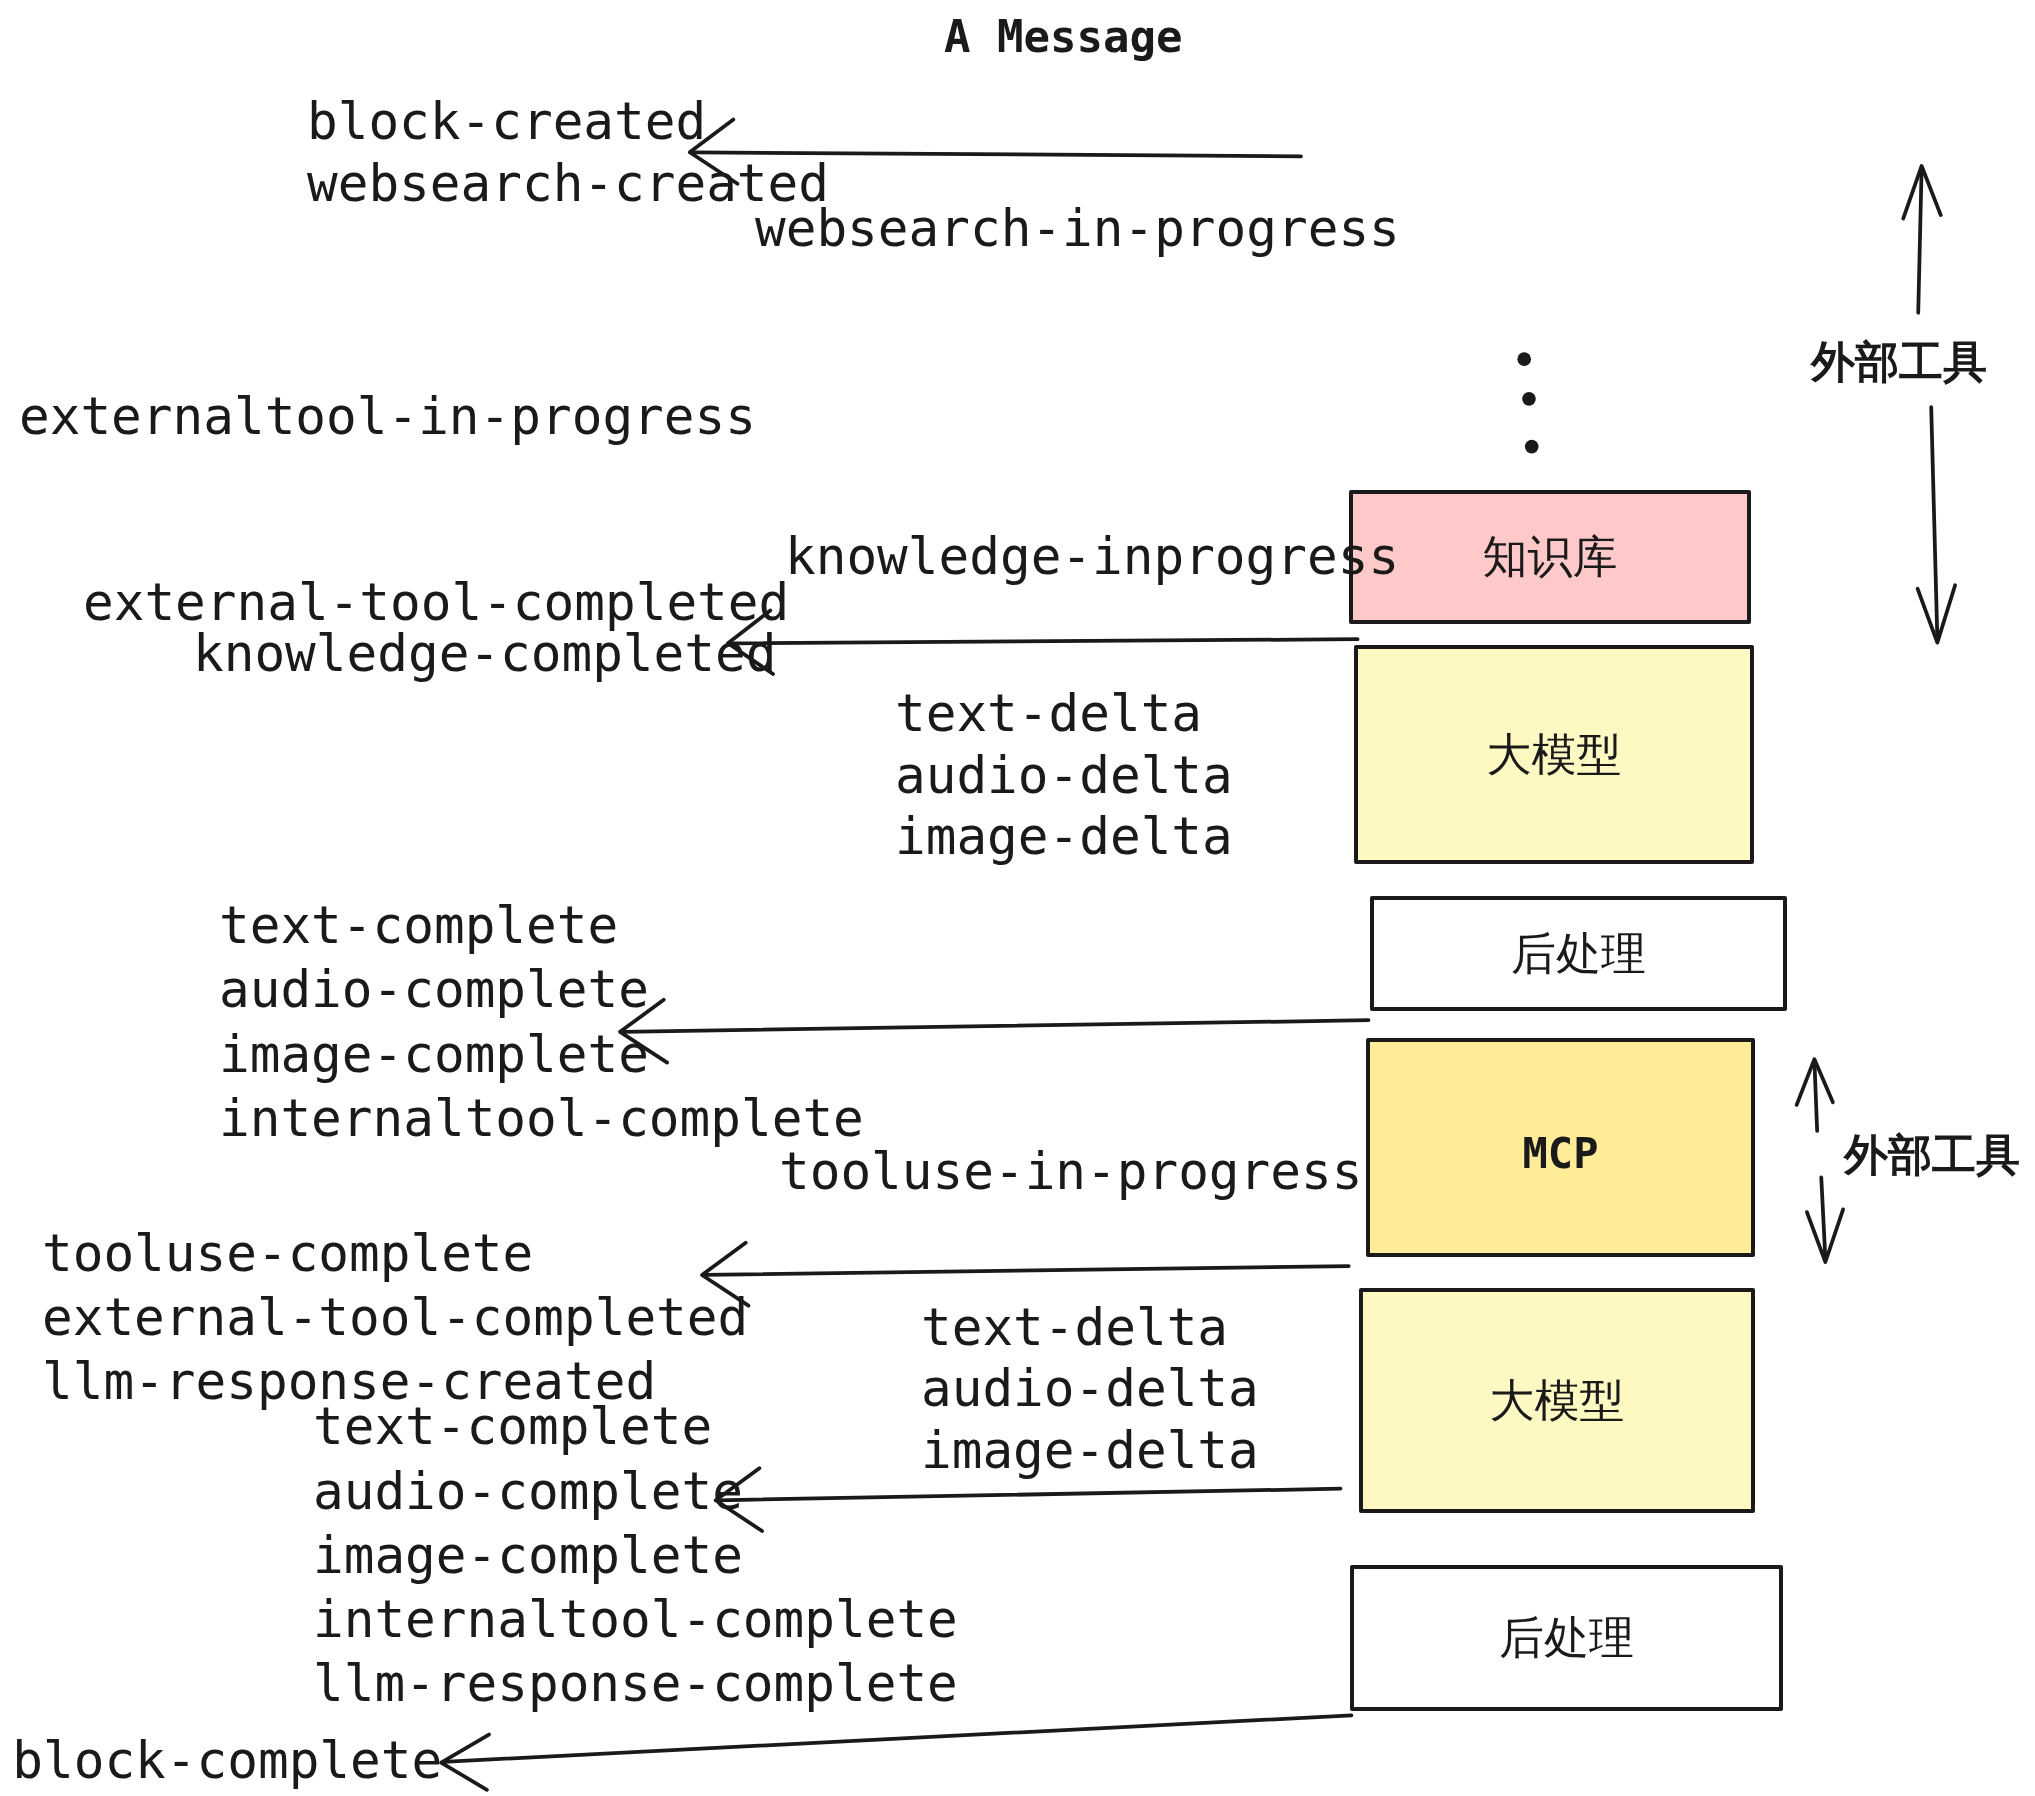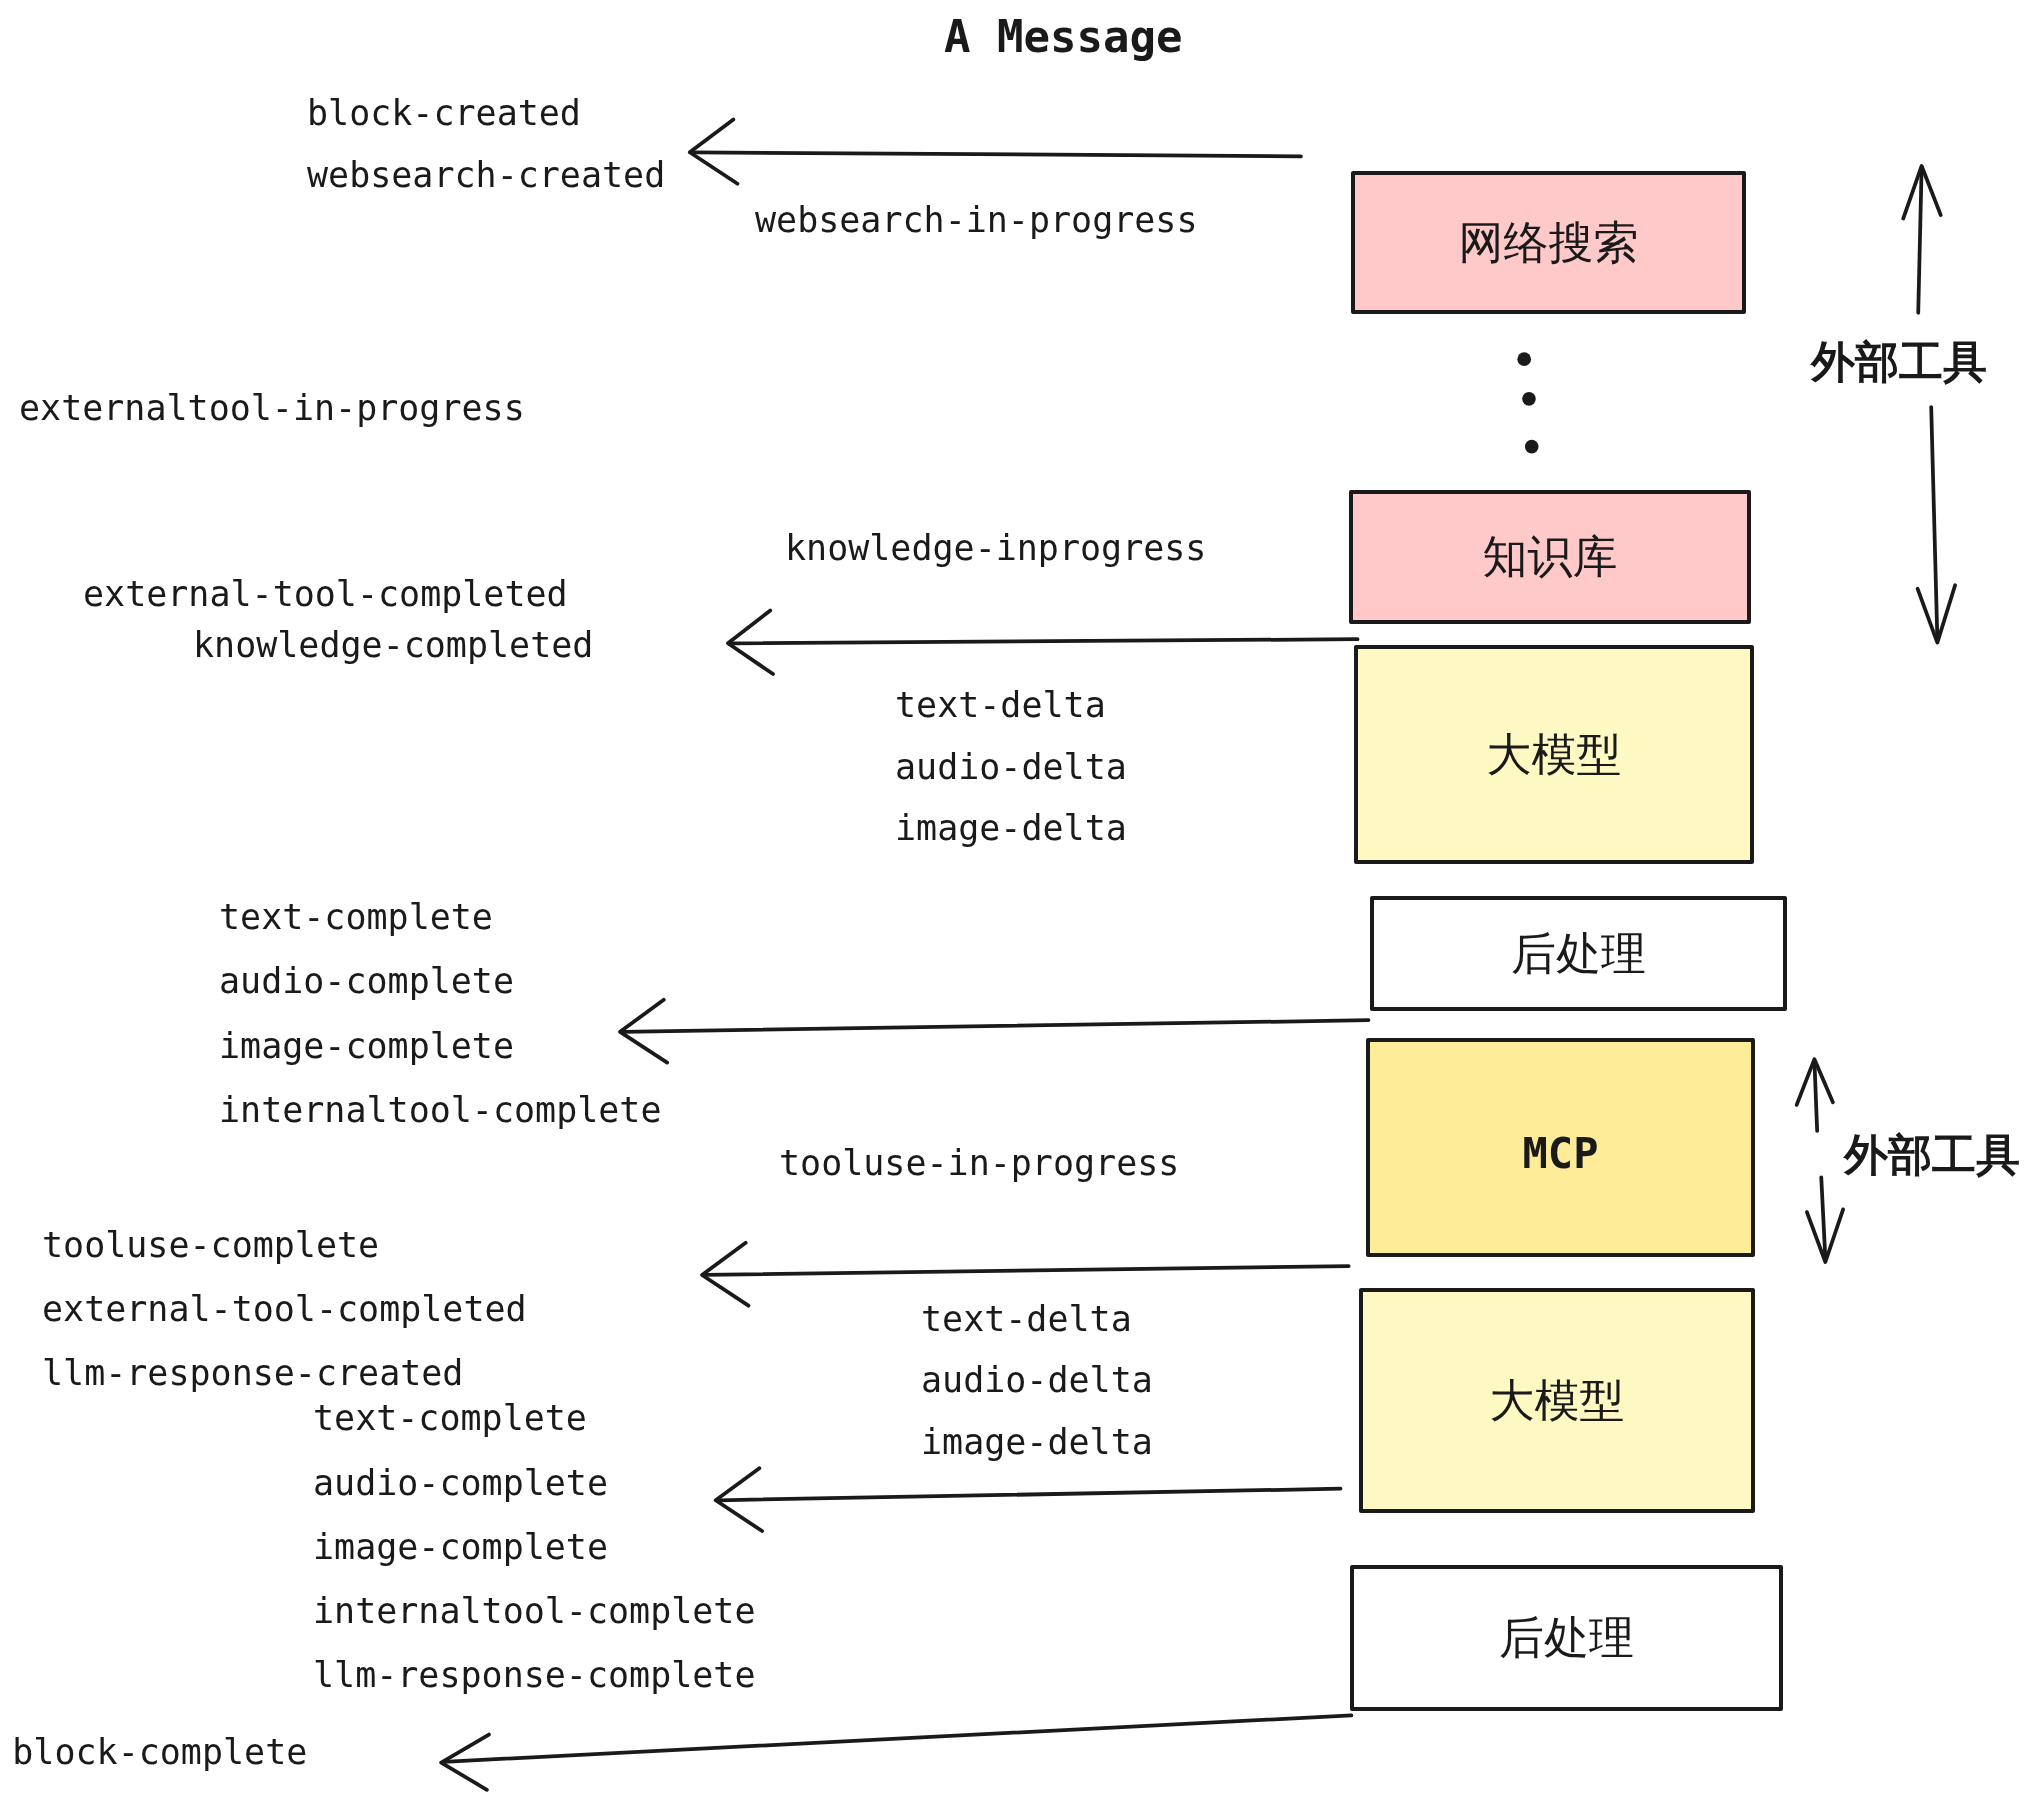--- a/index.html
+++ b/index.html
@@ -14,21 +14,21 @@
   }
   .title{
     position:absolute;
     font-size:44px;
     font-weight:bold;
     letter-spacing:0;
     white-space:nowrap;
   }
   .ev{
     position:absolute;
-    font-size:35px;
+    font-size:51px;
     line-height:1;
     white-space:nowrap;
     color:#1a1a1a;
   }
   .box{
     position:absolute;
     border:4.1px solid #1a1a1a;
     border-radius:2px;
     display:flex;
     align-items:center;
@@ -123,23 +123,20 @@
       <path d="M2667 1724 L2673 1843"></path>
       <path d="M2646 1775 L2673 1848 L2699 1771"></path>
     </g>
     <g>
       <circle cx="2232" cy="526" r="10"></circle>
       <circle cx="2239" cy="584" r="10"></circle>
       <circle cx="2243" cy="654" r="10"></circle>
     </g>
   </svg>
 
-  <div class="box pink" style="left:1351px;top:171px;width:395px;height:143px;">
-    <span class="lbl">网络搜索</span>
-  </div>
   <div class="box pink" style="left:1349px;top:490px;width:402px;height:134px;">
     <span class="lbl">知识库</span>
   </div>
   <div class="box green" style="left:1354px;top:645px;width:400px;height:219px;">
     <span class="lbl">大模型</span>
   </div>
   <div class="box white" style="left:1370px;top:896px;width:417px;height:115px;">
     <span class="lbl">后处理</span>
   </div>
   <div class="box yellow" style="left:1366px;top:1038px;width:389px;height:219px;">

